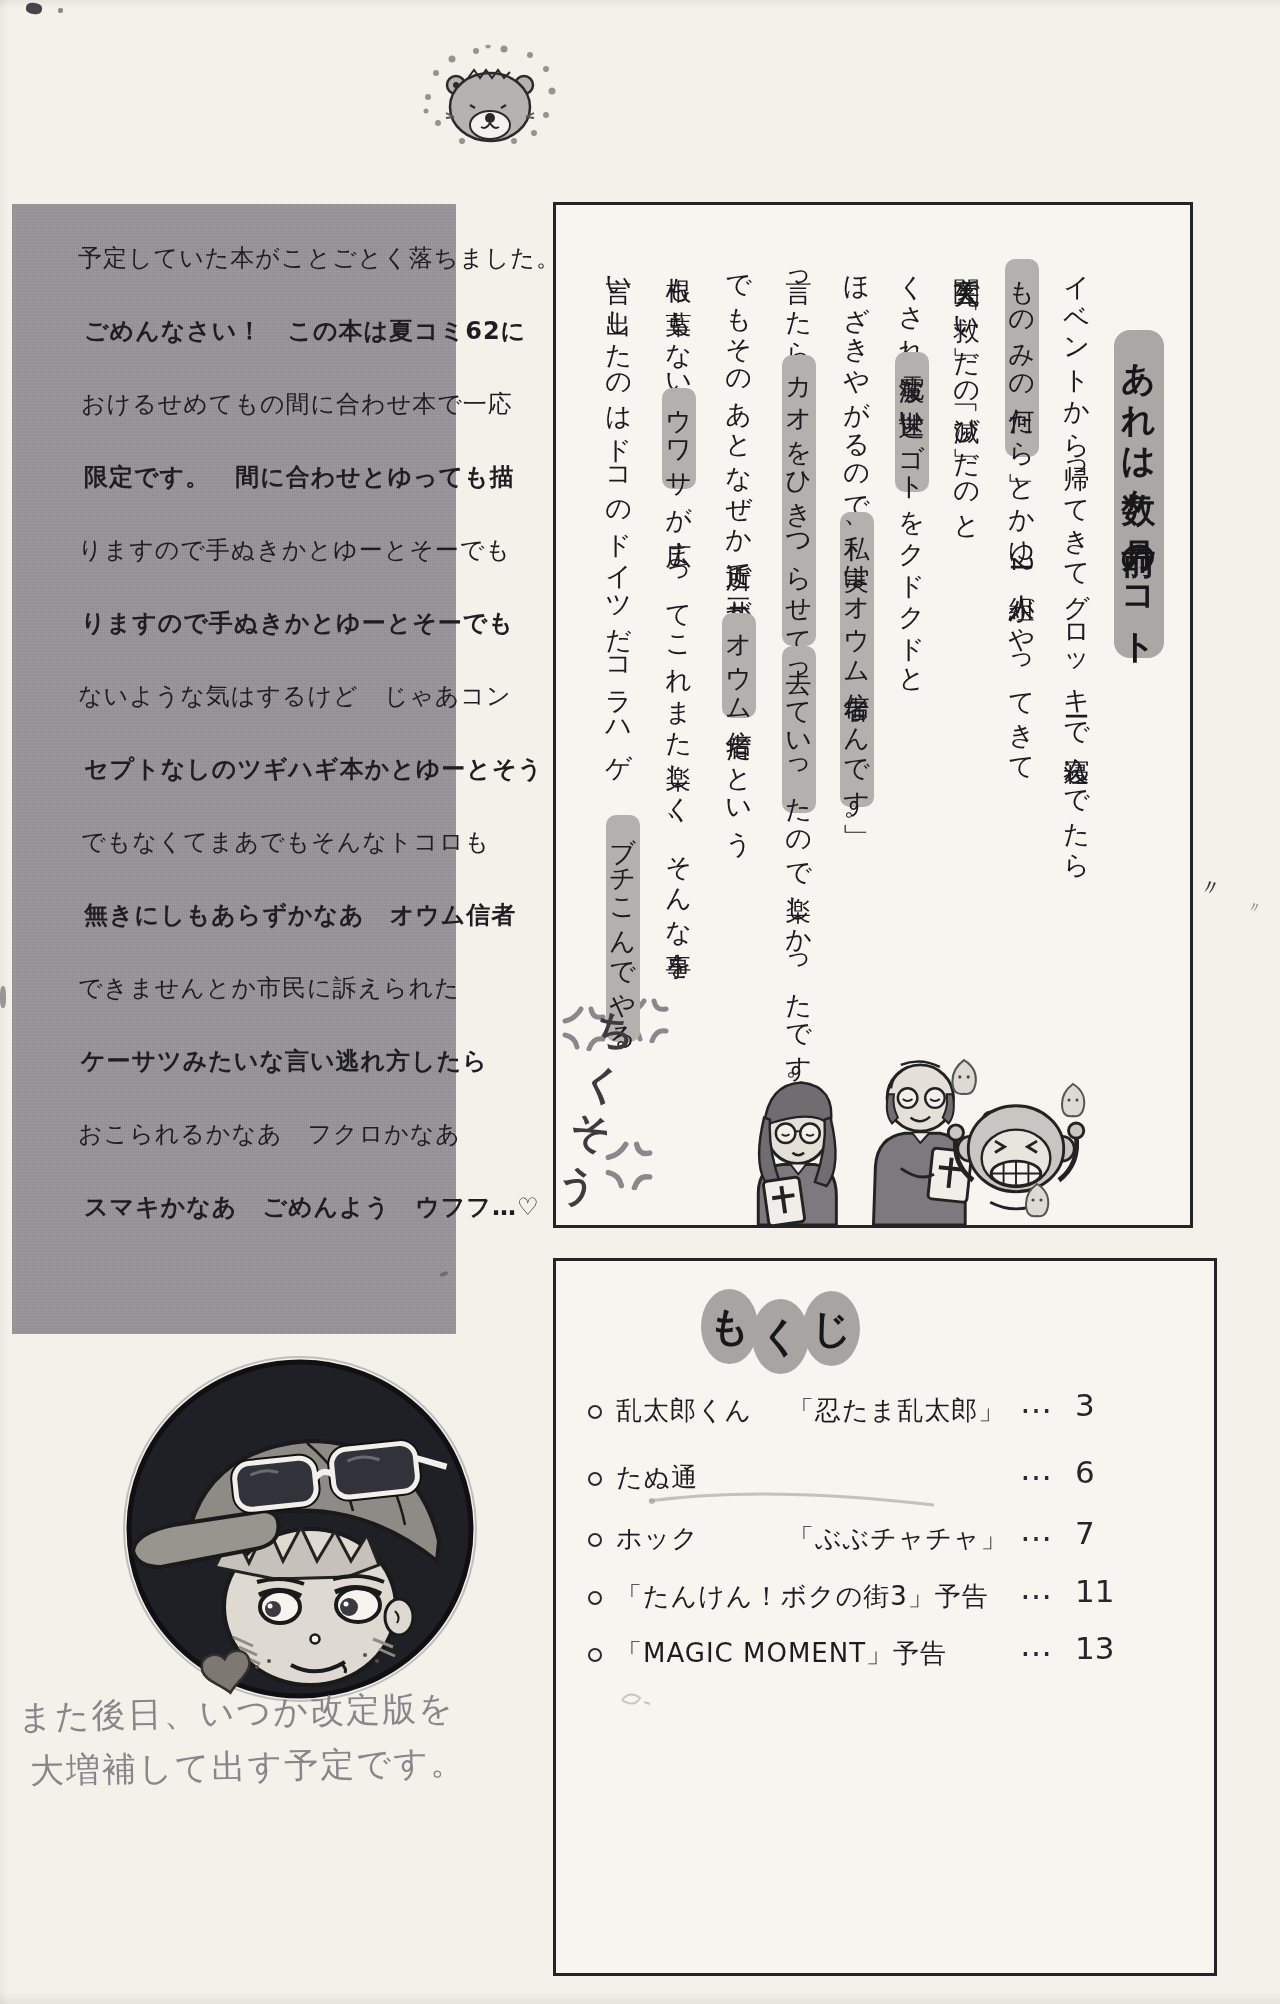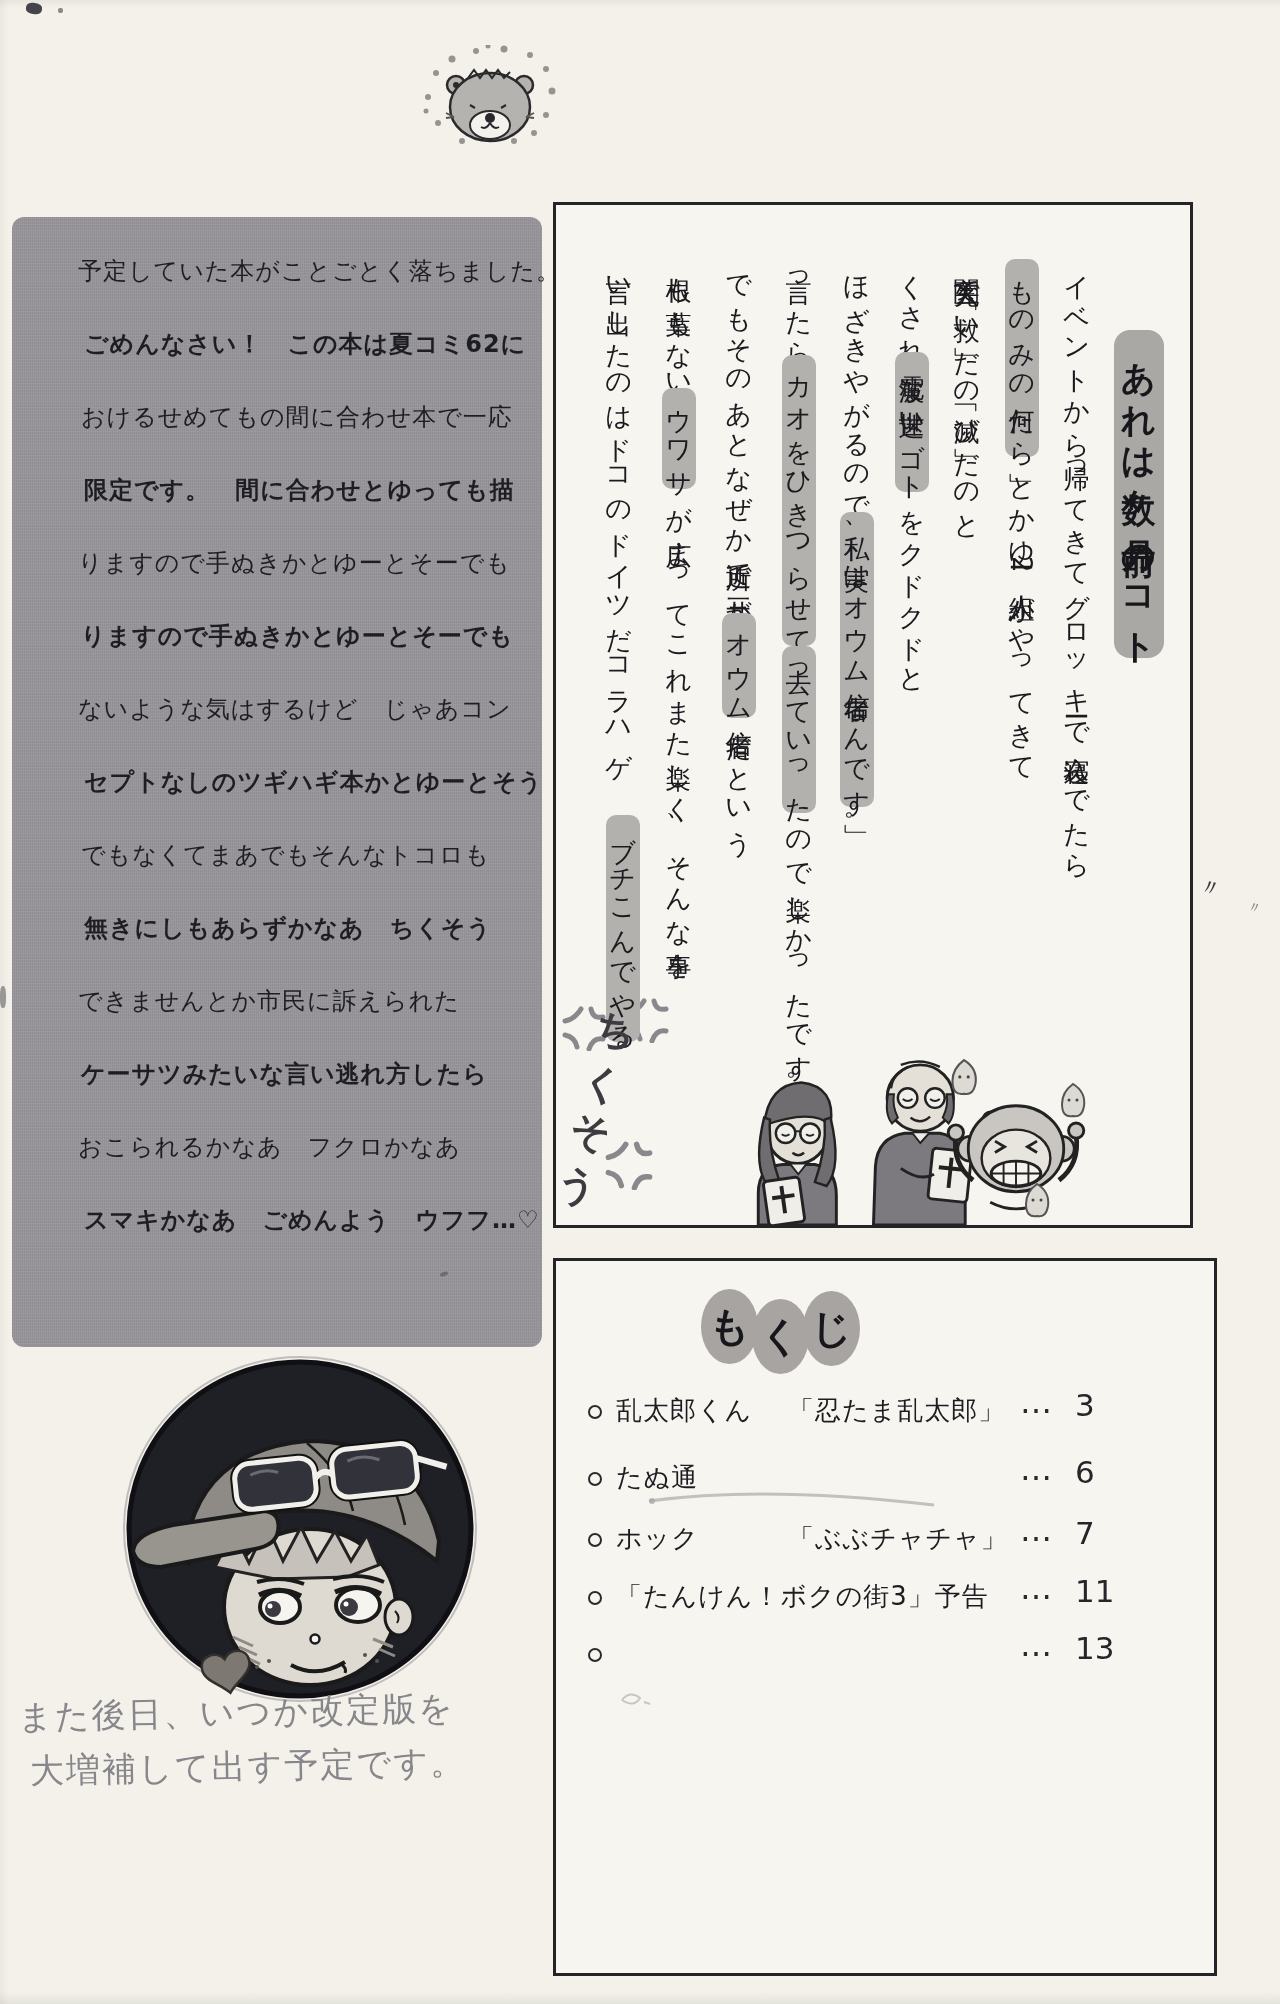--- a/index.html
+++ b/index.html
@@ -5,24 +5,24 @@
   html,body{margin:0;padding:0;}
   body{width:1280px;height:2004px;background:#e7e5e0;font-family:"DejaVu Sans",sans-serif;}
   .page{position:relative;width:1280px;height:2004px;background:#f3f1ea;overflow:hidden;}
   .page::before{content:"";position:absolute;inset:0;pointer-events:none;
     background:linear-gradient(180deg,rgba(0,0,0,.05),transparent 8px),
                linear-gradient(0deg,rgba(0,0,0,.06),transparent 12px),
                linear-gradient(90deg,rgba(0,0,0,.04),transparent 10px);}
   .abs{position:absolute;}
 
   
-  .gray-box{left:12px;top:217px;width:530px;height:1130px;background:#98969a;
+  .gray-box{left:12px;top:204px;width:444px;height:1130px;background:#98969a;
     background-image:repeating-linear-gradient(0deg,rgba(255,255,255,.05) 0 1px,transparent 1px 3px),
       repeating-linear-gradient(90deg,rgba(0,0,0,.05) 0 1px,transparent 1px 2px);
-    padding:38px 6px 0 66px;box-sizing:border-box;border-radius:12px;}
+    padding:38px 6px 0 66px;box-sizing:border-box;}
   .g-line{height:73px;font-size:24px;letter-spacing:1px;color:#1e1e22;font-weight:500;white-space:nowrap;}
   .g-line:nth-child(2n){margin-left:6px;font-weight:bold;}
   .g-line:nth-child(3n){margin-left:3px;}
 
   
   .story-box{left:553px;top:202px;width:640px;height:1026px;background:#f7f5f0;
     border:3px solid #242428;box-sizing:border-box;}
   .vt{writing-mode:vertical-rl;text-orientation:mixed;}
   .s-col{position:absolute;font-size:26px;letter-spacing:2px;color:#1b1b1f;font-weight:500;}
   .hl{background:#b3b1ae;border-radius:10px;padding:3px 2px;box-decoration-break:clone;}
@@ -92,21 +92,21 @@
   <div class="abs gray-box" id="grayBox">
       <div class="g-line">予定していた本がことごとく落ちました。</div>
       <div class="g-line">ごめんなさい！　この本は夏コミ62に</div>
       <div class="g-line">おけるせめてもの間に合わせ本で一応</div>
       <div class="g-line">限定です。　間に合わせとゆっても描</div>
       <div class="g-line">りますので手ぬきかとゆーとそーでも</div>
       <div class="g-line">りますので手ぬきかとゆーとそーでも</div>
       <div class="g-line">ないような気はするけど　じゃあコン</div>
       <div class="g-line">セプトなしのツギハギ本かとゆーとそう</div>
       <div class="g-line">でもなくてまあでもそんなトコロも</div>
-      <div class="g-line">無きにしもあらずかなあ　ちくそう</div>
+      <div class="g-line">無きにしもあらずかなあ　オウム信者</div>
       <div class="g-line">できませんとか市民に訴えられた</div>
       <div class="g-line">ケーサツみたいな言い逃れ方したら</div>
       <div class="g-line">おこられるかなあ　フクロかなあ</div>
       <div class="g-line">スマキかなあ　ごめんよう　ウフフ…♡</div>
     </div>
 
   <div class="abs story-box" id="storyBox">
     <div class="s-title vt">
       <span class="thl">あれは数ヶ月前のコト</span>
     </div>
@@ -234,20 +234,21 @@
         <span class="t-page">7</span>
       </div>
       <div class="toc-row" style="top: 316px;">
         <span class="t-bullet"></span>
         <span class="t-label">「たんけん！ボクの街3」予告</span>
         <span class="t-dots">…</span>
         <span class="t-page">11</span>
       </div>
       <div class="toc-row" style="top: 373px;">
         <span class="t-bullet"></span>
+        <span class="t-label">「MAGIC MOMENT」予告</span>
         <span class="t-dots">…</span>
         <span class="t-page">13</span>
       </div>
     </div>
 
   <svg class="abs" style="left:115px;top:1355px" width="370" height="350" viewBox="0 0 370 350">
     <ellipse cx="185" cy="174" rx="171" ry="167" fill="#1f1f26" stroke="#101014" stroke-width="5"></ellipse>
     <ellipse cx="185" cy="174" rx="176" ry="172" fill="none" stroke="#8e8c90" stroke-width="2" opacity=".5"></ellipse>
 
     <ellipse cx="195" cy="252" rx="86" ry="78" fill="#ded9d1" stroke="#1a1a1a" stroke-width="4"></ellipse>

